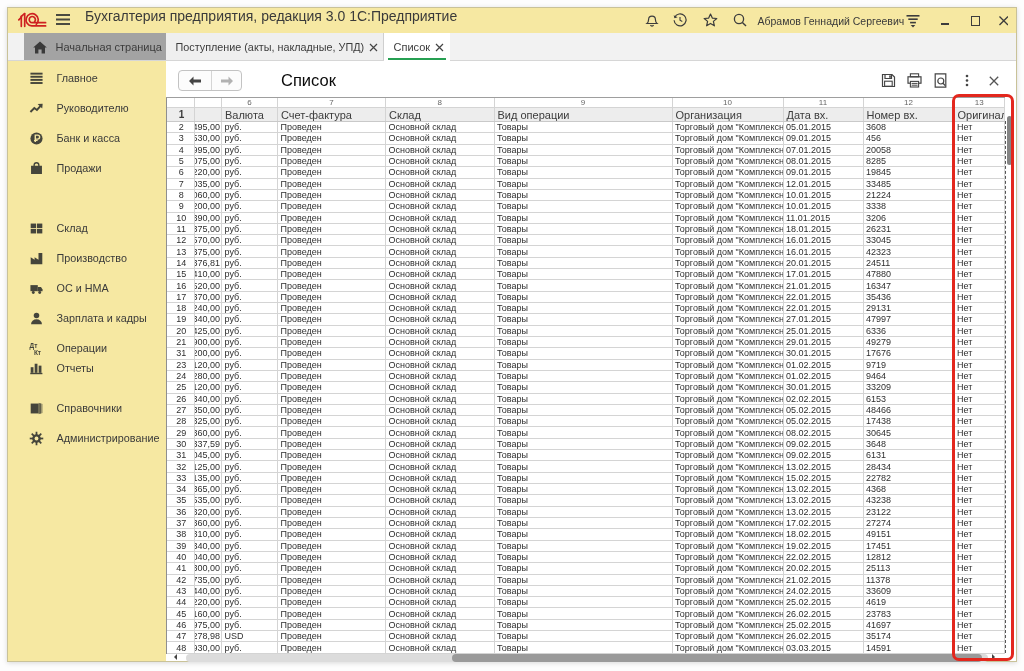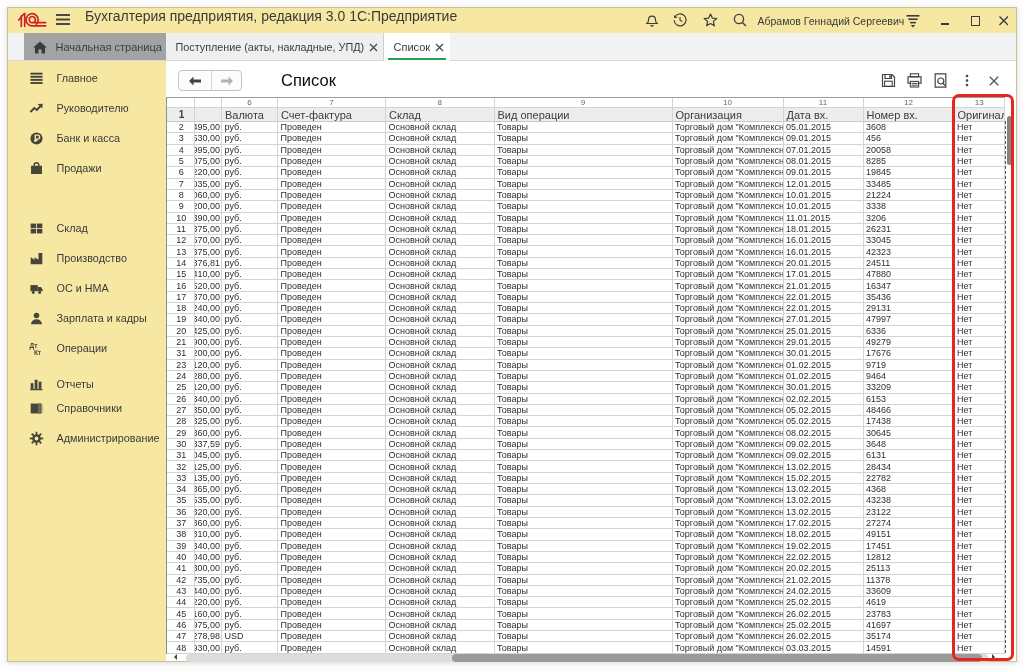--- a/index.html
+++ b/index.html
@@ -156,21 +156,21 @@
       </svg>
       <span>Зарплата и кадры</span>
     </div>
 <div class="mi" style="top:272px">
       <svg width="13.5" height="13.5" viewBox="0 0 15 15" style="overflow:visible">
         <text x="-0.5" y="7" font-family="Liberation Sans" font-size="7.5" font-weight="bold" fill="#45453b">Дт</text>
         <text x="4.5" y="14.5" font-family="Liberation Sans" font-size="7.5" font-weight="bold" fill="#45453b">Кт</text>
       </svg>
       <span>Операции</span>
     </div>
-<div class="mi" style="top:308px">
+<div class="mi" style="top:292px">
       <svg width="13.5" height="13.5" viewBox="0 0 15 15" style="overflow:visible">
         <rect x="0.8" y="6" width="3.2" height="6.5" fill="#45453b"></rect>
         <rect x="5.4" y="2" width="3.2" height="10.5" fill="#45453b"></rect>
         <rect x="10" y="4.2" width="3.2" height="8.3" fill="#45453b"></rect>
         <rect x="0.3" y="12.5" width="14" height="1.6" fill="#45453b"></rect>
       </svg>
       <span>Отчеты</span>
     </div>
 <div class="mi" style="top:332px">
       <svg width="13.5" height="13.5" viewBox="0 0 15 15" style="overflow:visible">

